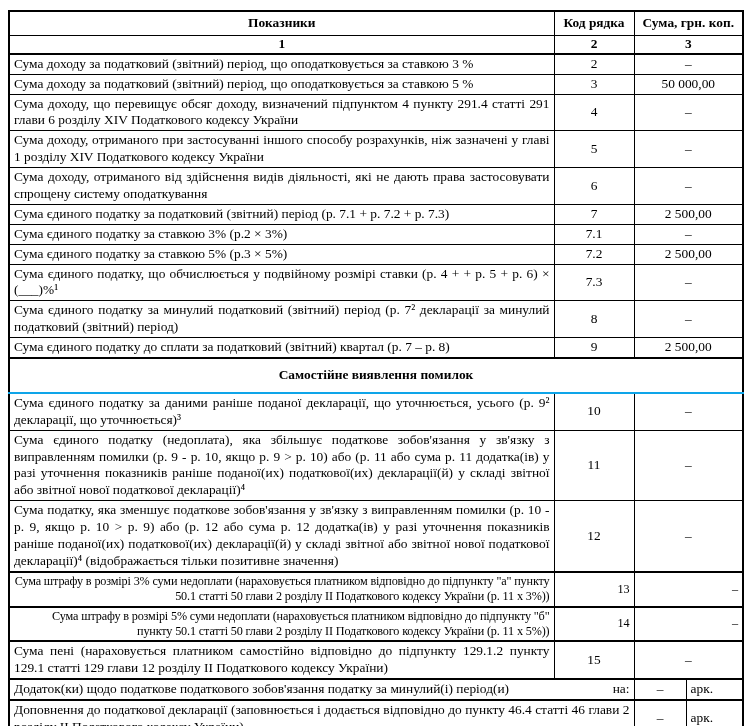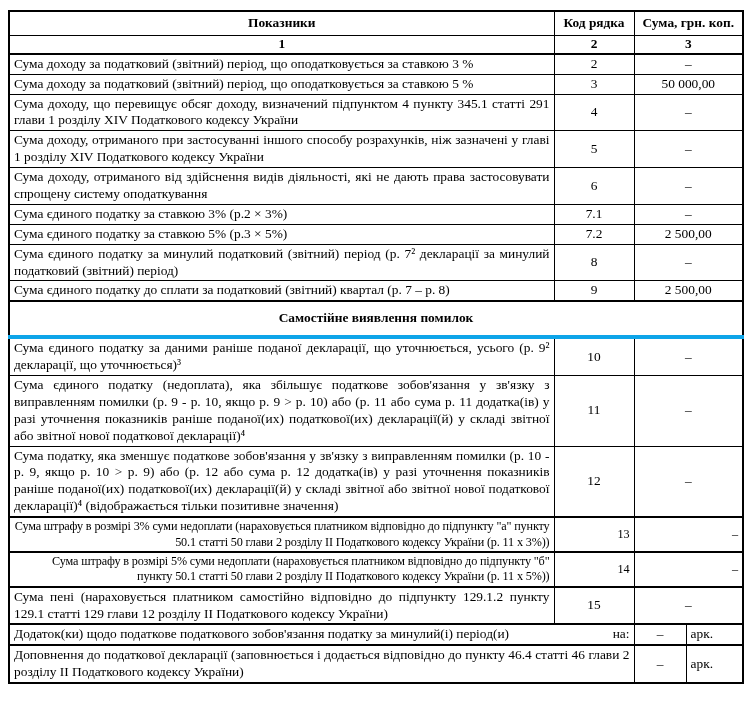--- a/index.html
+++ b/index.html
@@ -34,21 +34,21 @@
   }
   .head-title td { padding: 3px 2px; }
   .head-num td { border-bottom: 2px solid #000; padding: 0 4px; }
   .label { text-align: justify; }
   .code, .value { text-align: center; }
   .section-row td {
     font-weight: bold;
     text-align: center;
     padding: 8px 4px;
     border-top: 2px solid #000;
-    border-bottom: 4px solid #0ea5e9;
+    border-bottom: 2px solid #0ea5e9;
   }
   .tb td { border-bottom: 2px solid #000; }
   .small td { font-size: 12.2px; letter-spacing: -0.15px; text-align: right; }
   .na {
     float: right;
     padding-left: 8px;
     text-align: left;
   }
   .unit { text-align: left; vertical-align: bottom; }
   .footer-label { text-align: justify; }
@@ -79,43 +79,53 @@
       <td class="label">Сума доходу за податковий (звітний) період, що оподатковується за ставкою 3 %</td>
       <td class="code">2</td>
       <td class="value" colspan="2">–</td>
     </tr>
     <tr>
       <td class="label">Сума доходу за податковий (звітний) період, що оподатковується за ставкою 5 %</td>
       <td class="code">3</td>
       <td class="value" colspan="2">50 000,00</td>
     </tr>
     <tr>
-      <td class="label">Сума доходу, що перевищує обсяг доходу, визначений підпунктом 4 пункту 345.1 статті 291 глави 1 розділу XIV Податкового кодексу України</td>
+      <td class="label">Сума доходу, що перевищує обсяг доходу, визначений підпунктом 4 пункту 291.4 статті 291 глави 6 розділу XIV Податкового кодексу України</td>
       <td class="code">4</td>
       <td class="value" colspan="2">–</td>
     </tr>
     <tr>
       <td class="label">Сума доходу, отриманого при застосуванні іншого способу розрахунків, ніж зазначені у главі 1 розділу XIV Податкового кодексу України</td>
       <td class="code">5</td>
       <td class="value" colspan="2">–</td>
     </tr>
     <tr>
       <td class="label">Сума доходу, отриманого від здійснення видів діяльності, які не дають права застосовувати спрощену систему оподаткування</td>
       <td class="code">6</td>
       <td class="value" colspan="2">–</td>
     </tr>
     <tr>
+      <td class="label">Сума єдиного податку за податковий (звітний) період (р. 7.1 + р. 7.2 + р. 7.3)</td>
+      <td class="code">7</td>
+      <td class="value" colspan="2">2 500,00</td>
+    </tr>
+    <tr>
       <td class="label">Сума єдиного податку за ставкою 3% (р.2 × 3%)</td>
       <td class="code">7.1</td>
       <td class="value" colspan="2">–</td>
     </tr>
     <tr>
       <td class="label">Сума єдиного податку за ставкою 5% (р.3 × 5%)</td>
       <td class="code">7.2</td>
       <td class="value" colspan="2">2 500,00</td>
+    </tr>
+    <tr>
+      <td class="label">Сума єдиного податку, що обчислюється у подвійному розмірі ставки (р. 4 + + р. 5 + р. 6) × (___)%¹</td>
+      <td class="code">7.3</td>
+      <td class="value" colspan="2">–</td>
     </tr>
     <tr>
       <td class="label">Сума єдиного податку за минулий податковий (звітний) період (р. 7² декларації за минулий податковий (звітний) період)</td>
       <td class="code">8</td>
       <td class="value" colspan="2">–</td>
     </tr>
     <tr>
       <td class="label">Сума єдиного податку до сплати за податковий (звітний) квартал (р. 7 – р. 8)</td>
       <td class="code">9</td>
       <td class="value" colspan="2">2 500,00</td>

